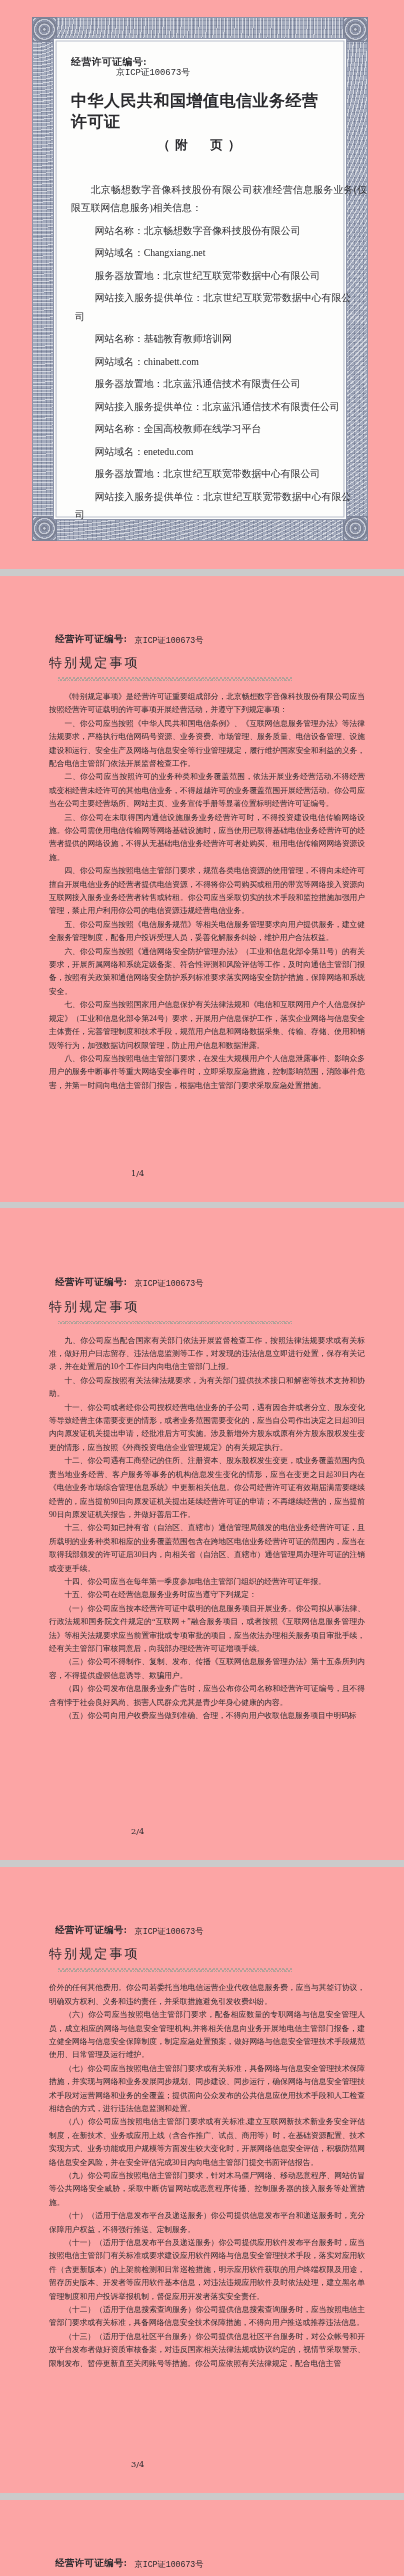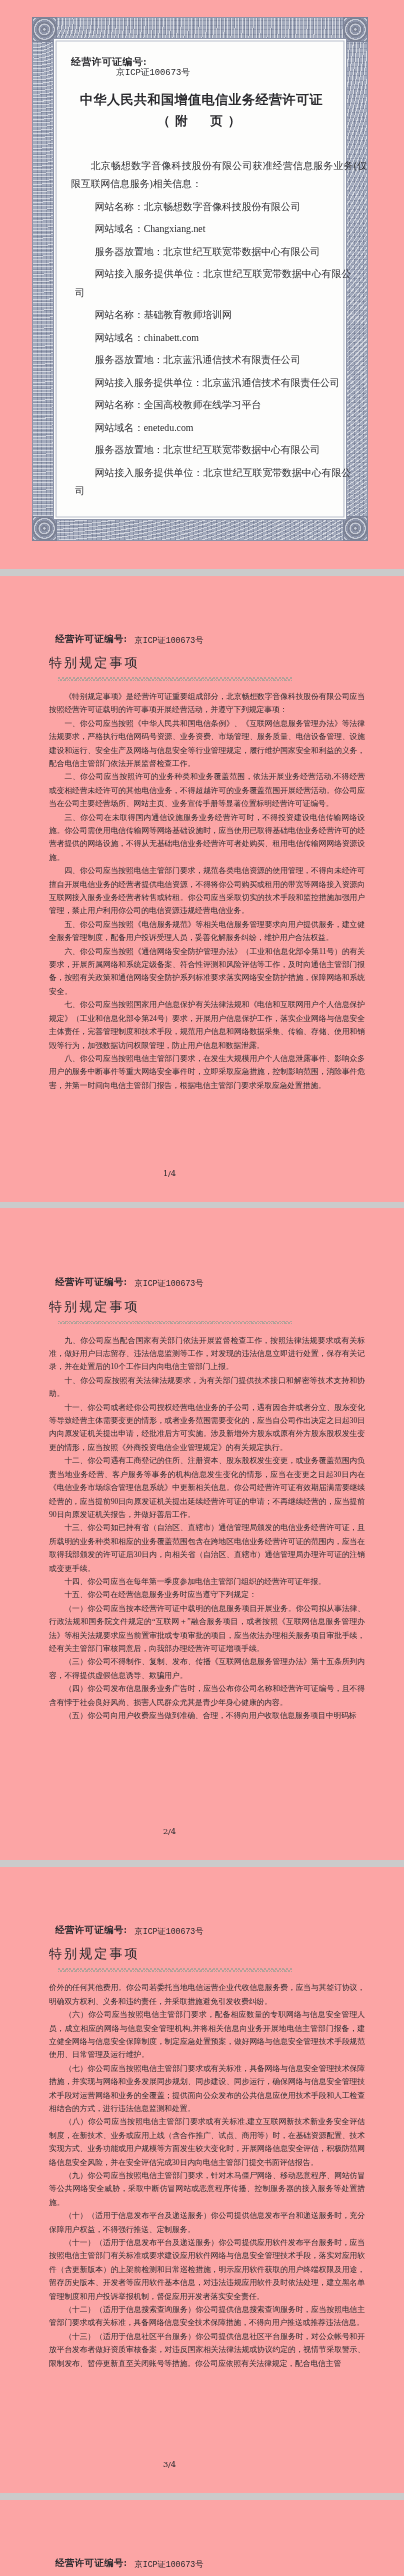--- a/index.html
+++ b/index.html
@@ -31,21 +31,21 @@
   }
   .corner.tl{left:0;top:0}.corner.tr{right:0;top:0}.corner.bl{left:0;bottom:0}.corner.br{right:0;bottom:0}
   .cert-inner{
     position:absolute;left:20.6px;top:20.6px;right:20.6px;bottom:20.6px;
     background:#fdfdfc;border:0.5px solid #8d94a9;
     box-shadow:inset 0 0 0 1.5px #fdfdfc, inset 0 0 0 2.6px #b9bfcc;
     padding:17.5px 14.4px 0 17.5px;box-sizing:border-box;
   }
   .cert-lic-label{font-size:9.8px;font-weight:bold;letter-spacing:0.5px;}
   .cert-lic-no{display:block;font-size:8.8px;font-family:"Liberation Mono","DejaVu Sans Mono",monospace;margin:-2.1px 0 0 45px;letter-spacing:0;}
-  .cert-title{margin:12.4px 0 0 0;font-size:13px;font-weight:bold;text-align:center;letter-spacing:0.5px;}
+  .cert-title{margin:12.4px 0 0 0;font-size:16px;font-weight:bold;text-align:left;letter-spacing:0.5px;}
   .cert-subtitle{margin-top:4.1px;font-size:12.4px;font-weight:bold;text-align:center;letter-spacing:5.2px;font-family:Liberation Mono, monospace;}
   .cert-intro{margin:27px 0 0 0;font-size:9.8px;line-height:17.5px;text-indent:2em;width:296px;text-align:justify;}
   .cert-entries{margin-top:5.2px;width:284px;}
   .cert-entries p{margin:4px;font-size:9.8px;line-height:18.5px;text-indent:2em;text-align:justify;font-family:Liberation Serif, serif;}
 
   
   .text-page .inner{width:318px;margin-left:49px;position:relative;}
   .pp-pad-a{padding-top:57px;}
   .pp-pad-b{padding-top:68px;}
   .lic-row{margin-left:6.2px;white-space:nowrap;}
@@ -58,21 +58,21 @@
   .wave{
     margin:5.2px 0 0 9.3px;width:234px;height:3.6px;opacity:.75;
     background:
       repeating-linear-gradient(45deg,  #9aa096 0 0.8px, rgba(0,0,0,0) 0.8px 2.6px),
       repeating-linear-gradient(-45deg, #9aa096 0 0.8px, rgba(0,0,0,0) 0.8px 2.6px);
   }
   .pbody{margin-top:9.3px;width:316px;}
   .pbody p{margin:0;font-size:7.7px;line-height:13.4px;text-align:justify;text-indent:2em;word-break:break-all;}
   .pbody p.noindent{text-indent:0;}
   .page-foot{
-    position:absolute;bottom:24px;left:131px;width:77px;text-align:center;
+    position:absolute;bottom:24px;left:131px;width:77px;text-align:left;
     font-size:8.2px;font-family:"DejaVu Serif",serif;
   }
 </style>
 </head>
 <body>
 
 <div class="doc">
 
   <section class="page cert-page">
     <div class="frame">

